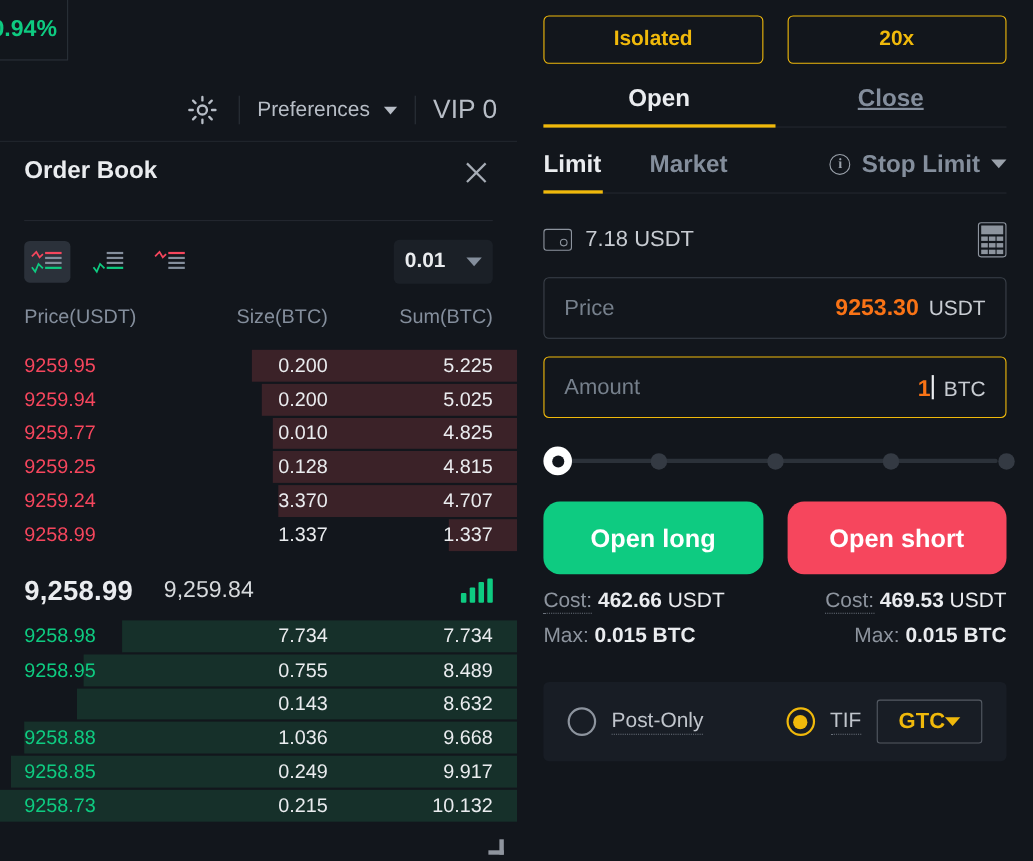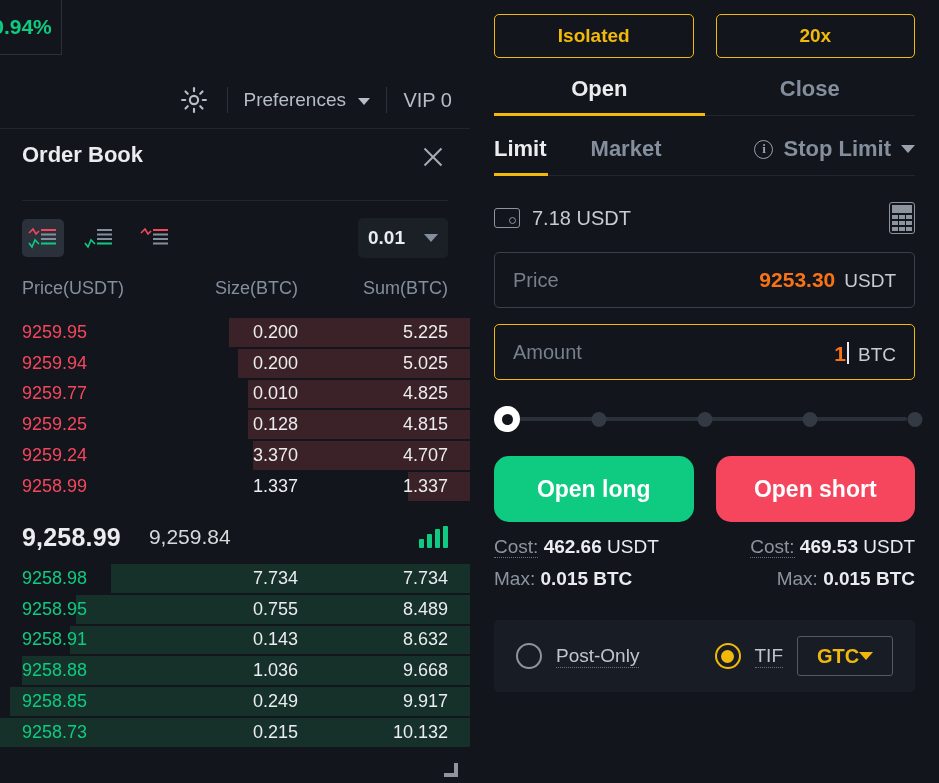--- a/index.html
+++ b/index.html
@@ -26,21 +26,21 @@
   .prefs-row {
     position: absolute; right: 0; top: 74px; left: 0; height: 52px;
     display: flex; align-items: center; justify-content: flex-end;
     padding-right: 12px; gap: 0px;
   }
   .sun-icon { width: 34px; height: 34px; display: flex; align-items: center; justify-content: center; }
   .vsep { width: 1px; height: 26px; background: #2b3139; margin: 0 16px; }
   .prefs-text { font-size: 19px; color: #b7bdc6; }
   .caret { display: inline-block; margin-left: 8px; border-left: 6px solid transparent;
            border-right: 6px solid transparent; border-top: 7px solid #b7bdc6; vertical-align: middle; }
-  .vip-text { font-size: 20px; color: #b7bdc6; padding-right: 6px; }
+  .vip-text { font-size: 24px; color: #b7bdc6; padding-right: 6px; }
 
   .hr-top { position: absolute; left: 0; right: 0; top: 128px; height: 1px; background: #22262e; }
 
   .ob-title-row {
     position: absolute; left: 0; right: 0; top: 142px; height: 56px;
     display: flex; align-items: flex-start; padding: 0 22px;
   }
   .ob-title { font-size: 22px; font-weight: 700; color: #eaecef; }
   .ob-close { margin-left: auto; width: 30px; height: 30px; position: relative; }
   .ob-close::before, .ob-close::after {
@@ -121,21 +121,21 @@
   .mode-row { display: flex; gap: 22px; padding-top: 14px; }
   .pill {
     flex: 1; height: 44px; border: 1px solid #f0b90b; border-radius: 5px;
     display: flex; align-items: center; justify-content: center;
     color: #f0b90b; font-size: 19px; font-weight: 700; background: transparent;
   }
 
   .oc-tabs { display: flex; margin-top: 18px; position: relative; }
   .oc-tab { flex: 1; text-align: center; font-size: 22px; font-weight: 700; padding-bottom: 14px; }
   .oc-tab.active { color: #eaecef; }
-  .oc-tab.inactive { color: #848e9c; }
+  .oc-tab.inactive { color: #848e9c; text-decoration: underline; }
   .oc-underline { position: absolute; left: 0; bottom: 0; width: 50%; height: 3px; background: #f0b90b; }
   .oc-base { position: absolute; left: 0; right: 0; bottom: 0; height: 1px; background: #22262e; }
 
   .type-tabs { display: flex; align-items: center; margin-top: 20px; position: relative; padding-bottom: 14px; }
   .type-tab { font-size: 22px; font-weight: 700; margin-right: 44px; }
   .type-tab.active { color: #eaecef; }
   .type-tab.inactive { color: #848e9c; text-align: right; }
   .stop-limit { margin-left: auto; display: flex; align-items: center; gap: 10px; margin-right: 0; }
   .info-ic { width: 19px; height: 19px; border: 1.6px solid #9aa1aa; border-radius: 50%;
              color: #9aa1aa; font-size: 13px; display: flex; align-items: center;
@@ -348,21 +348,20 @@
           <span class="cell c-sum">7.734</span>
         </div>
         <div class="row">
           <span class="bar bid" style="width: 83.8%;"></span>
           <span class="cell c-price bid">9258.95</span>
           <span class="cell c-size">0.755</span>
           <span class="cell c-sum">8.489</span>
         </div>
         <div class="row">
           <span class="bar bid" style="width: 85.2%;"></span>
-          <span class="cell c-price bid">9258.91</span>
           <span class="cell c-size">0.143</span>
           <span class="cell c-sum">8.632</span>
         </div>
         <div class="row">
           <span class="bar bid" style="width: 95.4%;"></span>
           <span class="cell c-price bid">9258.88</span>
           <span class="cell c-size">1.036</span>
           <span class="cell c-sum">9.668</span>
         </div>
         <div class="row">

